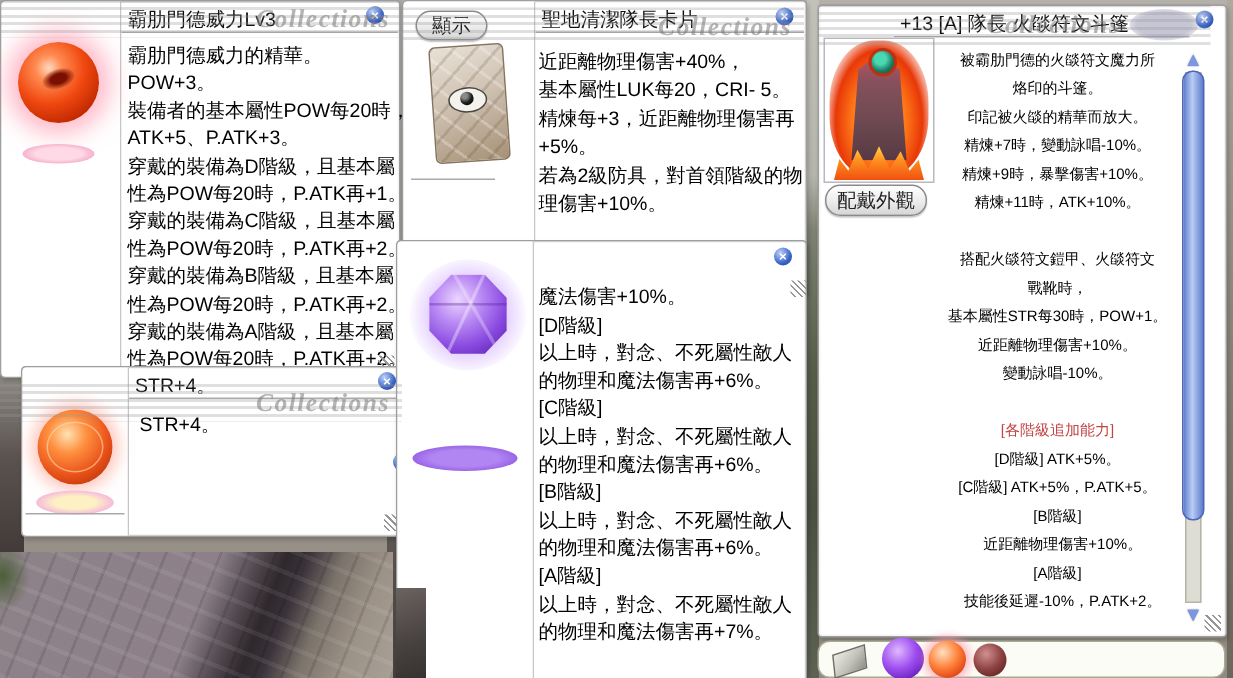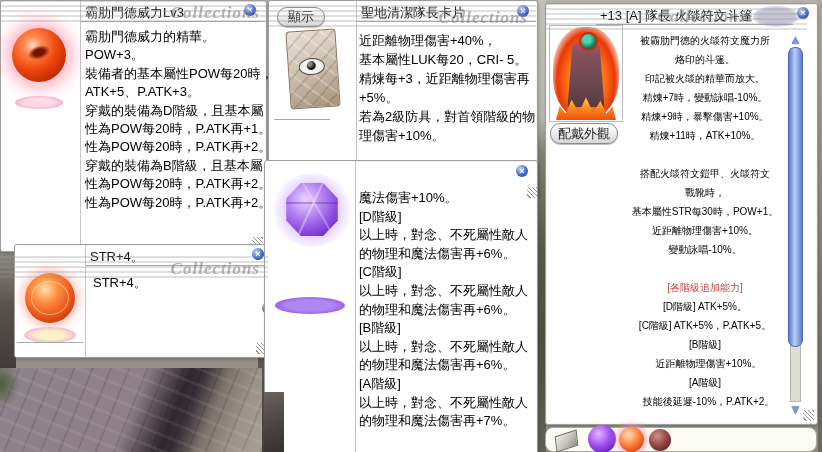--- a/index.html
+++ b/index.html
@@ -204,23 +204,25 @@
       <div class="orb-ess-shadow"></div>
     </div>
     <div class="title-row">霸肋門德威力Lv3</div>
     <div class="body">
         <div class="line">霸肋門德威力的精華。</div>
         <div class="line">POW+3。</div>
         <div class="line">裝備者的基本屬性POW每20時，</div>
         <div class="line">ATK+5、P.ATK+3。</div>
         <div class="line">穿戴的裝備為D階級，且基本屬</div>
         <div class="line">性為POW每20時，P.ATK再+1。</div>
+        <div class="line">穿戴的裝備為C階級，且基本屬</div>
         <div class="line">性為POW每20時，P.ATK再+2。</div>
         <div class="line">穿戴的裝備為B階級，且基本屬</div>
         <div class="line">性為POW每20時，P.ATK再+2。</div>
+        <div class="line">穿戴的裝備為A階級，且基本屬</div>
         <div class="line">性為POW每20時，P.ATK再+2。</div>
       </div>
     <div class="close">×</div>
     <div class="grip"></div>
   </div>
 
   <div class="win w2">
     <div class="icon-col">
       <div class="orb-str"></div>
       <div class="orb-str-shadow"></div>

